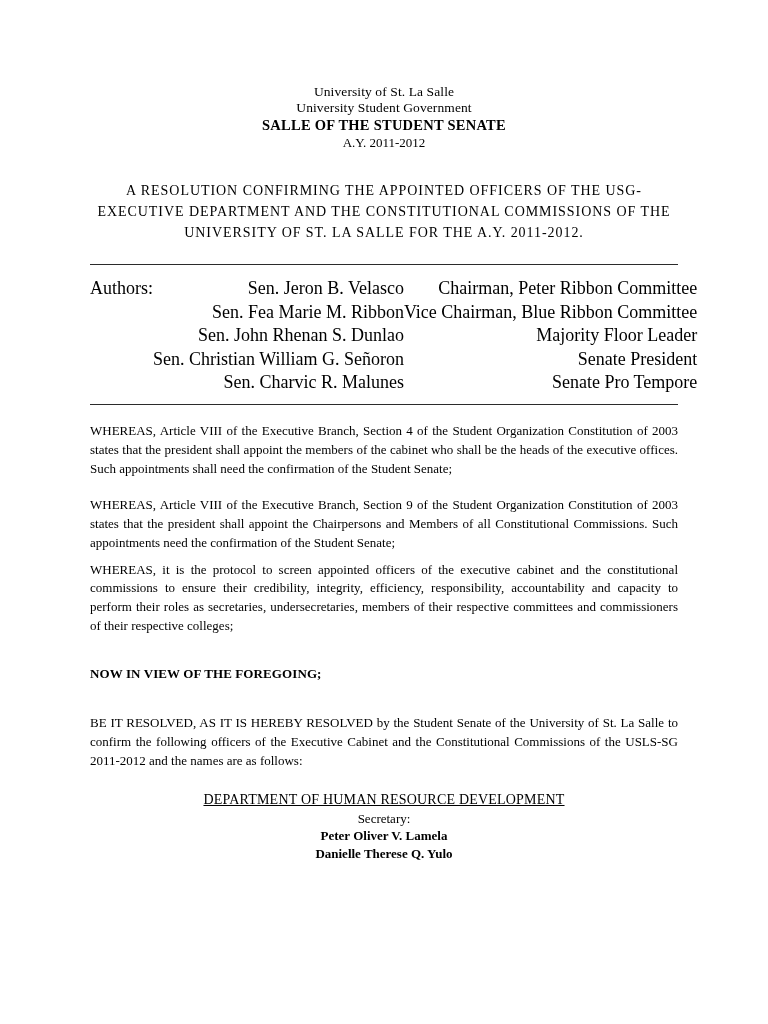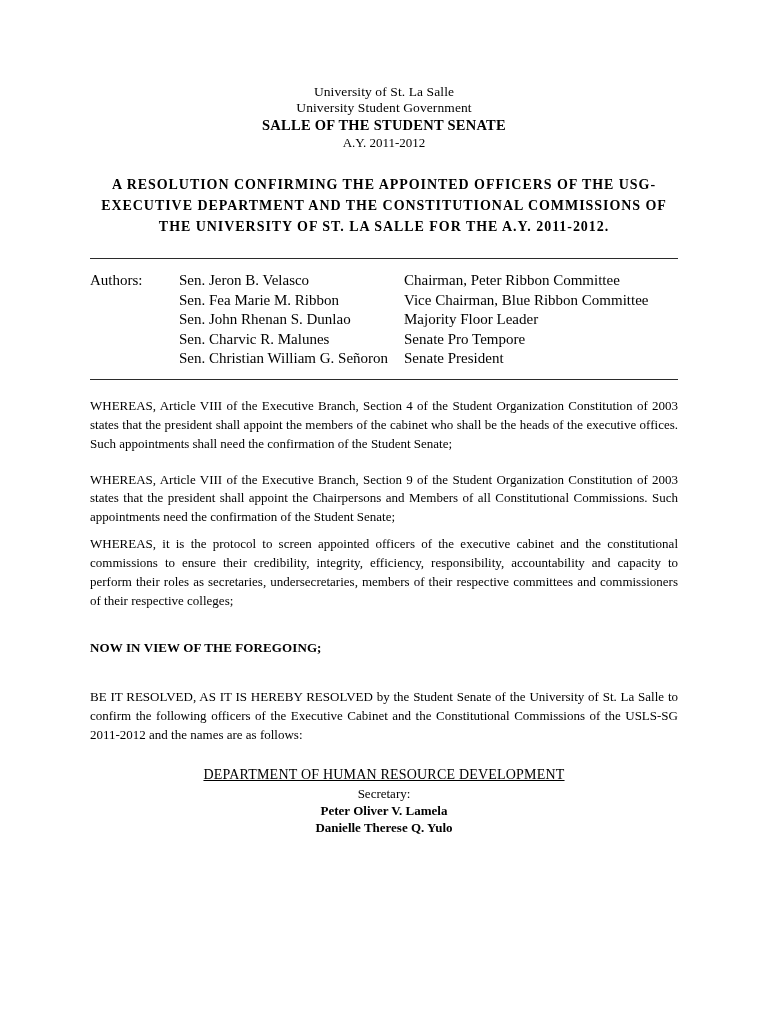--- a/index.html
+++ b/index.html
@@ -49,45 +49,46 @@
     text-align: center;
     font-size: 13px;
     font-weight: bold;
     margin-top: 33px;
   }
 
   
   .res-title {
     text-align: center;
     font-size: 14px;
-    font-weight: bold;
+    font-weight: normal;
     letter-spacing: 0.95px;
     line-height: 1.50;
-    margin-top: 24px;
+    margin-top: 30px;
     padding: 0 2px;
   }
 
   
   .rule {
     border: 0;
     border-top: 1.4px solid #2b2b2b;
     margin: 0;
     width: 588px;
   }
   .rule-top { margin-top: 21px; }
   .rule-bottom { margin-top: 10px; }
 
   
   .authors {
     margin-top: 12px;
   }
   .authors table {
     border-collapse: collapse;
-    font-size: 15px;
+    font-size: 18px;
     line-height: 1.30;
+    text-align: right;
   }
   .authors td {
     padding: 0;
     vertical-align: top;
     white-space: nowrap;
   }
   .col-label { width: 89px; }
   .col-name  { width: 225px; }
   .col-role  { width: 274px; }
 
@@ -163,27 +164,27 @@
             <td class="col-name">Sen. Fea Marie M. Ribbon</td>
             <td class="col-role">Vice Chairman, Blue Ribbon Committee</td>
           </tr>
           <tr>
             <td class="col-label"></td>
             <td class="col-name">Sen. John Rhenan S. Dunlao</td>
             <td class="col-role">Majority Floor Leader</td>
           </tr>
           <tr>
             <td class="col-label"></td>
+            <td class="col-name">Sen. Christian William G. Señoron</td>
+            <td class="col-role">Senate President</td>
+          </tr>
+          <tr>
+            <td class="col-label"></td>
             <td class="col-name">Sen. Charvic R. Malunes</td>
             <td class="col-role">Senate Pro Tempore</td>
-          </tr>
-          <tr>
-            <td class="col-label"></td>
-            <td class="col-name">Sen. Christian William G. Señoron</td>
-            <td class="col-role">Senate President</td>
           </tr>
         </tbody>
       </table>
     </div>
 
     <hr class="rule rule-bottom">
 
     <p class="para gap-1"><b>WHEREAS</b><span>, Article VIII of the Executive Branch, Section 4 of the Student Organization Constitution of 2003 states that the president shall appoint the members of the cabinet who shall be the heads of the executive offices. Such appointments shall need the confirmation of the Student Senate;</span></p>
 
     <p class="para gap-1"><b>WHEREAS</b><span>, Article VIII of the Executive Branch, Section 9 of the Student Organization Constitution of 2003 states that the president shall appoint the Chairpersons and Members of all Constitutional Commissions. Such appointments need the confirmation of the Student Senate;</span></p>

